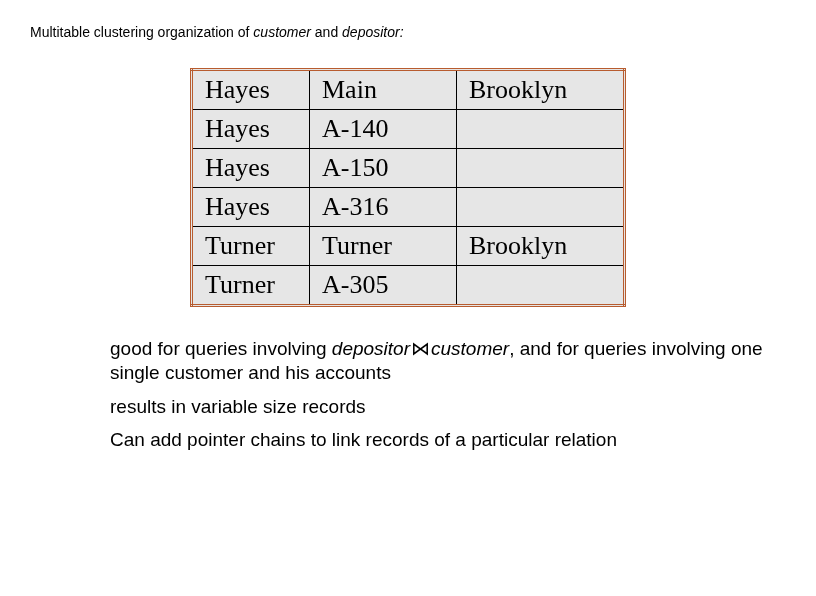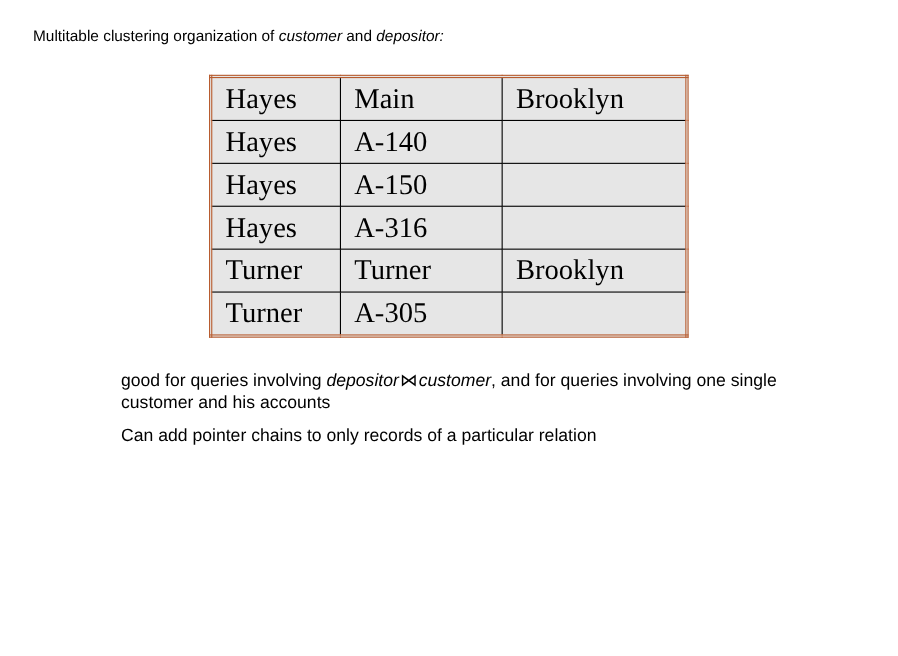--- a/index.html
+++ b/index.html
@@ -44,21 +44,21 @@
     white-space: nowrap;
   }
   table.cluster td.col1 { min-width: 90px; }
   table.cluster td.col2 { min-width: 120px; }
   table.cluster td.col3 { min-width: 140px; }
   .notes {
     margin-left: 80px;
     margin-right: 20px;
   }
   .note {
-    font-size: 16px;
+    font-size: 19px;
     line-height: 1.25;
     margin-bottom: 10px;
   }
   .note .italic { font-style: italic; }
   .join-symbol {
     font-family: "Times New Roman", Times, serif;
     display: inline-block;
     padding: 0 1px;
   }
 </style>
@@ -105,16 +105,17 @@
         <td class="col3"></td>
       </tr>
     </tbody>
       </table>
   </div>
 
   <div class="notes">
     <div class="note">
       <span>good for queries involving </span><span class="italic">depositor</span><span class="join-symbol">⋈</span><span class="italic">customer</span><span>, and for queries involving one single customer and his accounts</span>
     </div>
-    <div class="note">Can add pointer chains to only records of a particular relation</div>
+    <div class="note">results in variable size records</div>
+    <div class="note">Can add pointer chains to link records of a particular relation</div>
   </div>
 
 </div>
 
 </body></html>

